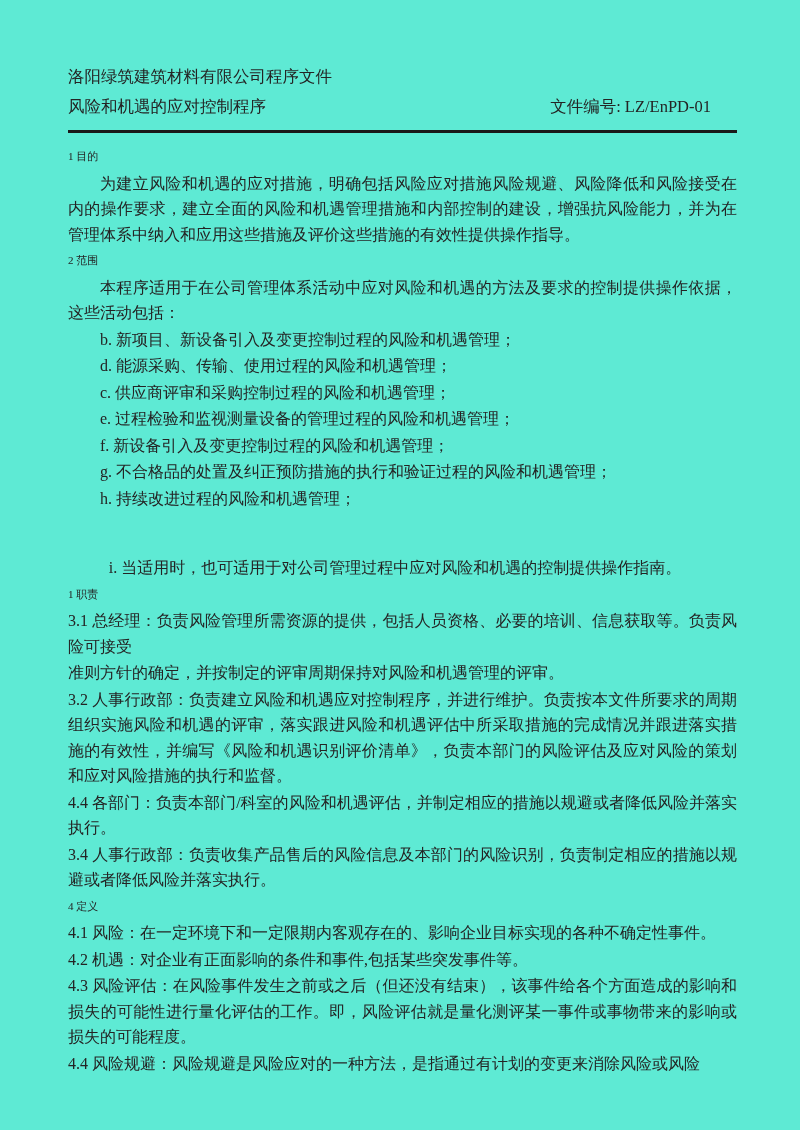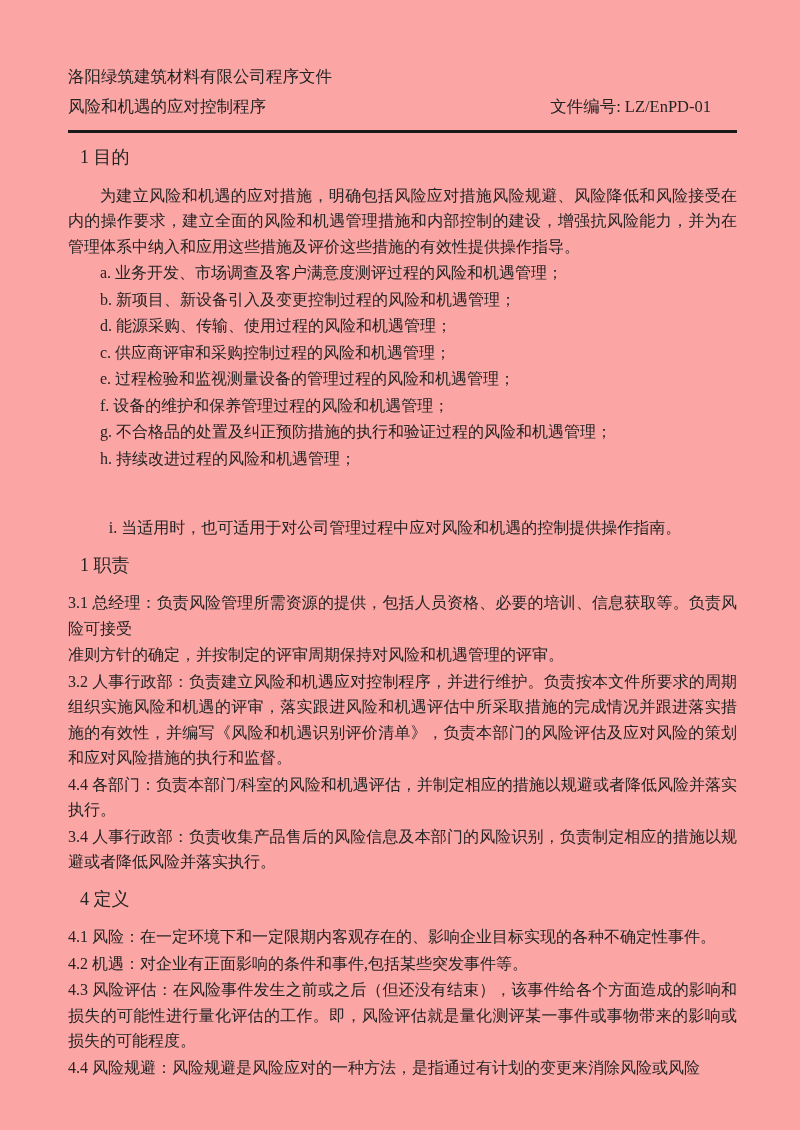--- a/index.html
+++ b/index.html
@@ -5,21 +5,21 @@
   html, body {
     margin: 0;
     padding: 0;
     background: #ffffff;
   }
   .page {
     position: relative;
     width: 800px;
     height: 1130px;
     box-sizing: border-box;
-    background: #fca5a5;
+    background: #5eead4;
     padding: 62px 63px 0 68px;
     font-family: "Liberation Serif", "DejaVu Serif", serif;
     color: #242424;
     overflow: hidden;
   }
   .doc-header .hrow {
     display: flex;
     justify-content: space-between;
     align-items: baseline;
     font-size: 16.5px;
@@ -34,23 +34,23 @@
     background: #1a1a1a;
     margin-top: 8px;
   }
   .doc-body {
     margin-top: 11px;
     font-size: 16px;
     line-height: 25.5px;
     text-align: justify;
   }
   .sec {
-    font-size: 18px;
+    font-size: 11px;
     font-weight: normal;
-    margin: 12px;
+    margin: 0;
   }
   .para {
     margin: 1px 0;
   }
   .indent {
     text-indent: 2em;
   }
   .li {
     margin: 1px 0;
     padding-left: 2em;
@@ -77,26 +77,27 @@
     </div>
   </header>
 
   <div class="rule"></div>
 
   <main class="doc-body">
 
     <h2 class="sec">1 目的</h2>
     <p class="para indent">为建立风险和机遇的应对措施，明确包括风险应对措施风险规避、风险降低和风险接受在内的操作要求，建立全面的风险和机遇管理措施和内部控制的建设，增强抗风险能力，并为在管理体系中纳入和应用这些措施及评价这些措施的有效性提供操作指导。</p>
 
-    <p class="li">a. 业务开发、市场调查及客户满意度测评过程的风险和机遇管理；</p>
+    <h2 class="sec">2 范围</h2>
+    <p class="para indent">本程序适用于在公司管理体系活动中应对风险和机遇的方法及要求的控制提供操作依据，这些活动包括：</p>
     <p class="li">b. 新项目、新设备引入及变更控制过程的风险和机遇管理；</p>
     <p class="li">d. 能源采购、传输、使用过程的风险和机遇管理；</p>
     <p class="li">c. 供应商评审和采购控制过程的风险和机遇管理；</p>
     <p class="li">e. 过程检验和监视测量设备的管理过程的风险和机遇管理；</p>
-    <p class="li">f. 设备的维护和保养管理过程的风险和机遇管理；</p>
+    <p class="li">f. 新设备引入及变更控制过程的风险和机遇管理；</p>
     <p class="li">g. 不合格品的处置及纠正预防措施的执行和验证过程的风险和机遇管理；</p>
     <p class="li">h. 持续改进过程的风险和机遇管理；</p>
     <p class="li li-i">i. 当适用时，也可适用于对公司管理过程中应对风险和机遇的控制提供操作指南。</p>
 
     <h2 class="sec">1 职责</h2>
     <p class="para">3.1 总经理：负责风险管理所需资源的提供，包括人员资格、必要的培训、信息获取等。负责风险可接受</p>
     <p class="para">准则方针的确定，并按制定的评审周期保持对风险和机遇管理的评审。</p>
     <p class="para">3.2 人事行政部：负责建立风险和机遇应对控制程序，并进行维护。负责按本文件所要求的周期组织实施风险和机遇的评审，落实跟进风险和机遇评估中所采取措施的完成情况并跟进落实措施的有效性，并编写《风险和机遇识别评价清单》，负责本部门的风险评估及应对风险的策划和应对风险措施的执行和监督。</p>
     <p class="para">4.4 各部门：负责本部门/科室的风险和机遇评估，并制定相应的措施以规避或者降低风险并落实执行。</p>
     <p class="para">3.4 人事行政部：负责收集产品售后的风险信息及本部门的风险识别，负责制定相应的措施以规避或者降低风险并落实执行。</p>

